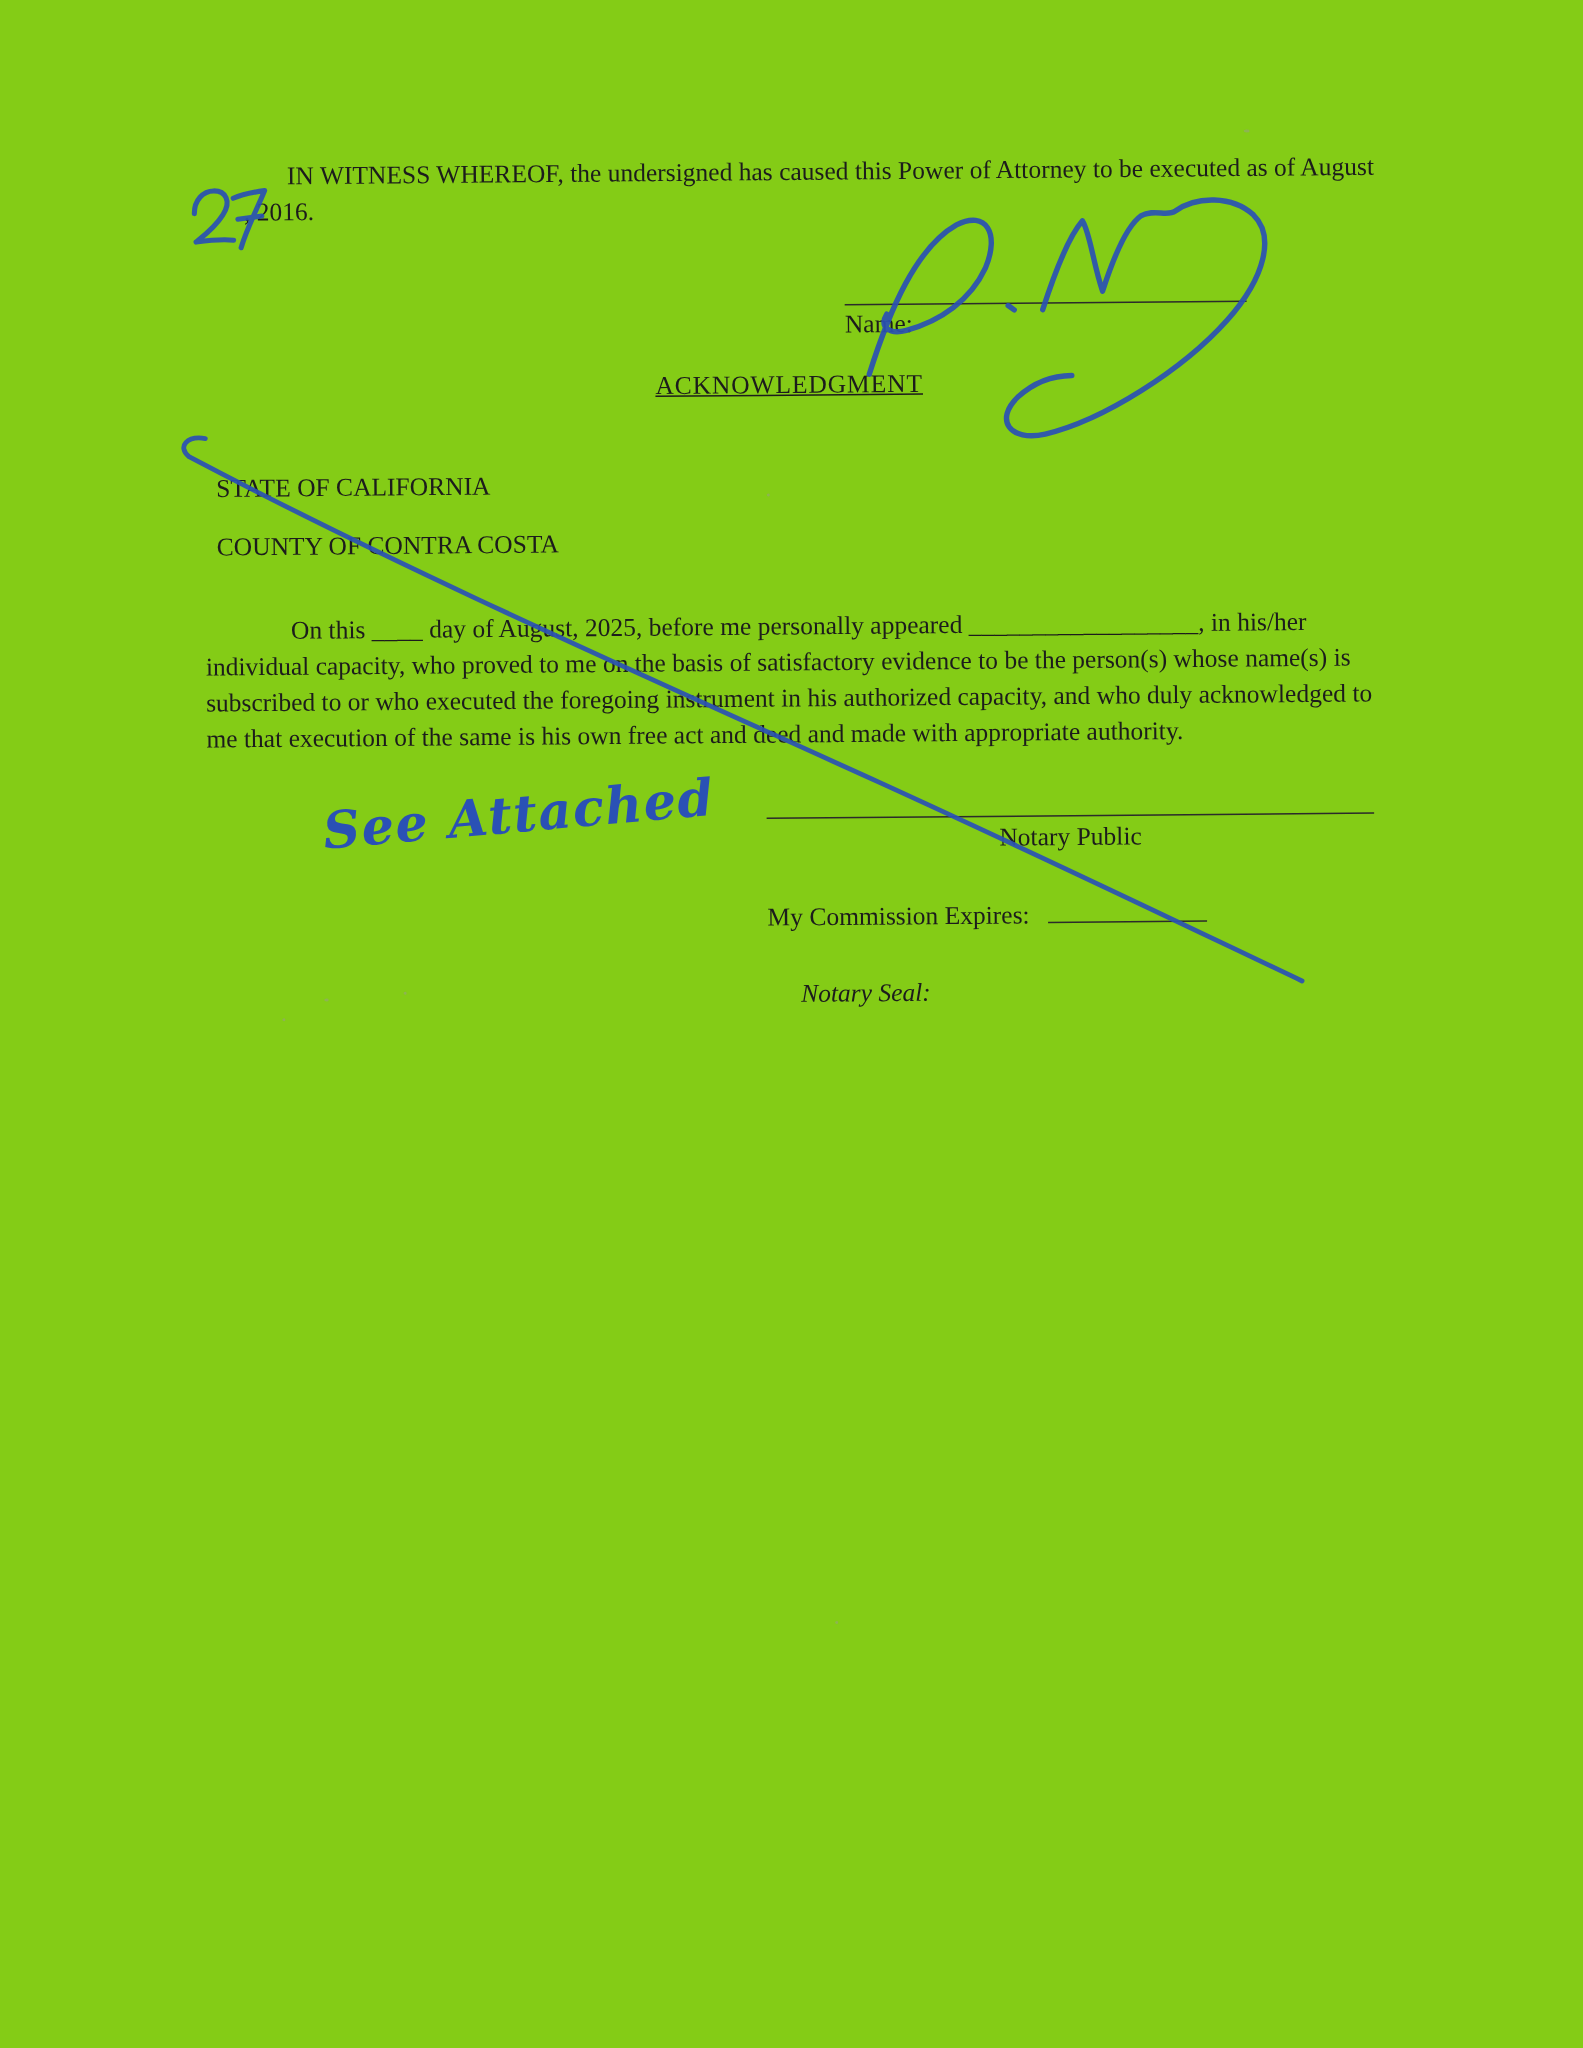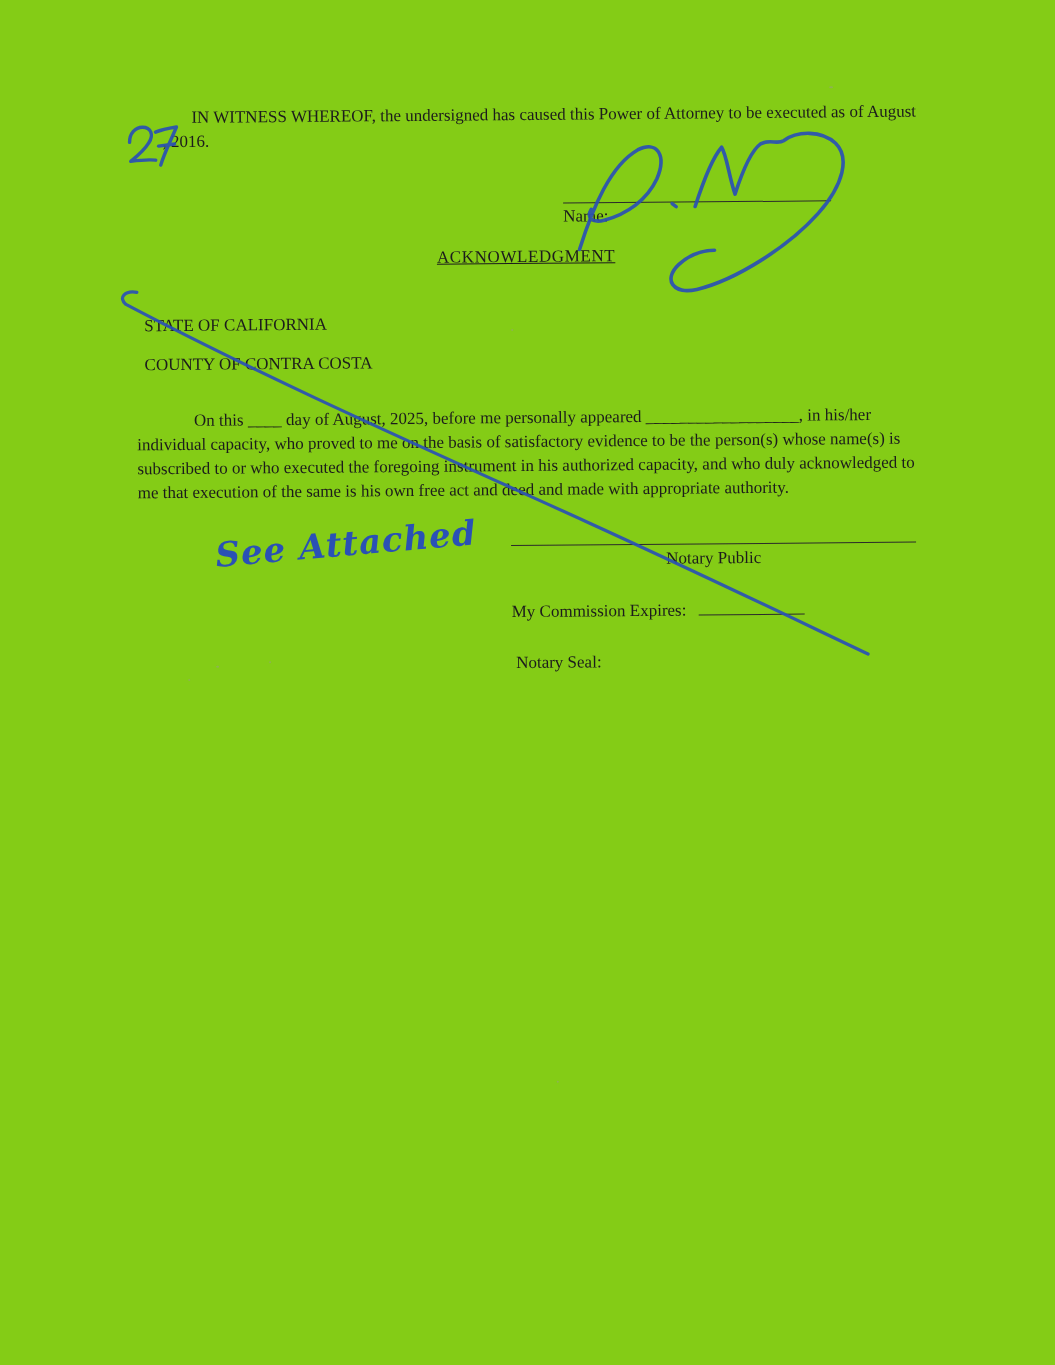--- a/index.html
+++ b/index.html
@@ -44,21 +44,21 @@
     line-height:40px;
   }
   .notary-sig{left:510px;top:545px;width:405px;}
   .notary-rule{width:405px;}
   .notary-public-label{margin-top:4px;text-align:center;line-height:20px;}
   .commission-row{left:510px;top:601px;line-height:22px;white-space:nowrap;}
   .blank-line{
     display:inline-block;width:106px;height:15px;
     border-bottom:1.2px solid #2b2b2b;margin-left:12px;
   }
-  .seal-row{left:514px;top:652px;line-height:22px;}
+  .seal-row{left:532px;top:652px;line-height:22px;font-style:italic;}
   .ink{color:#2a51b5;}
   svg.overlay{position:absolute;left:0;top:0;pointer-events:none;}
   .speck{position:absolute;background:#9a9a9a;border-radius:50%;opacity:.45;}
 </style>
 </head>
 <body>
 
 <div class="page">
   <div class="content">
 

